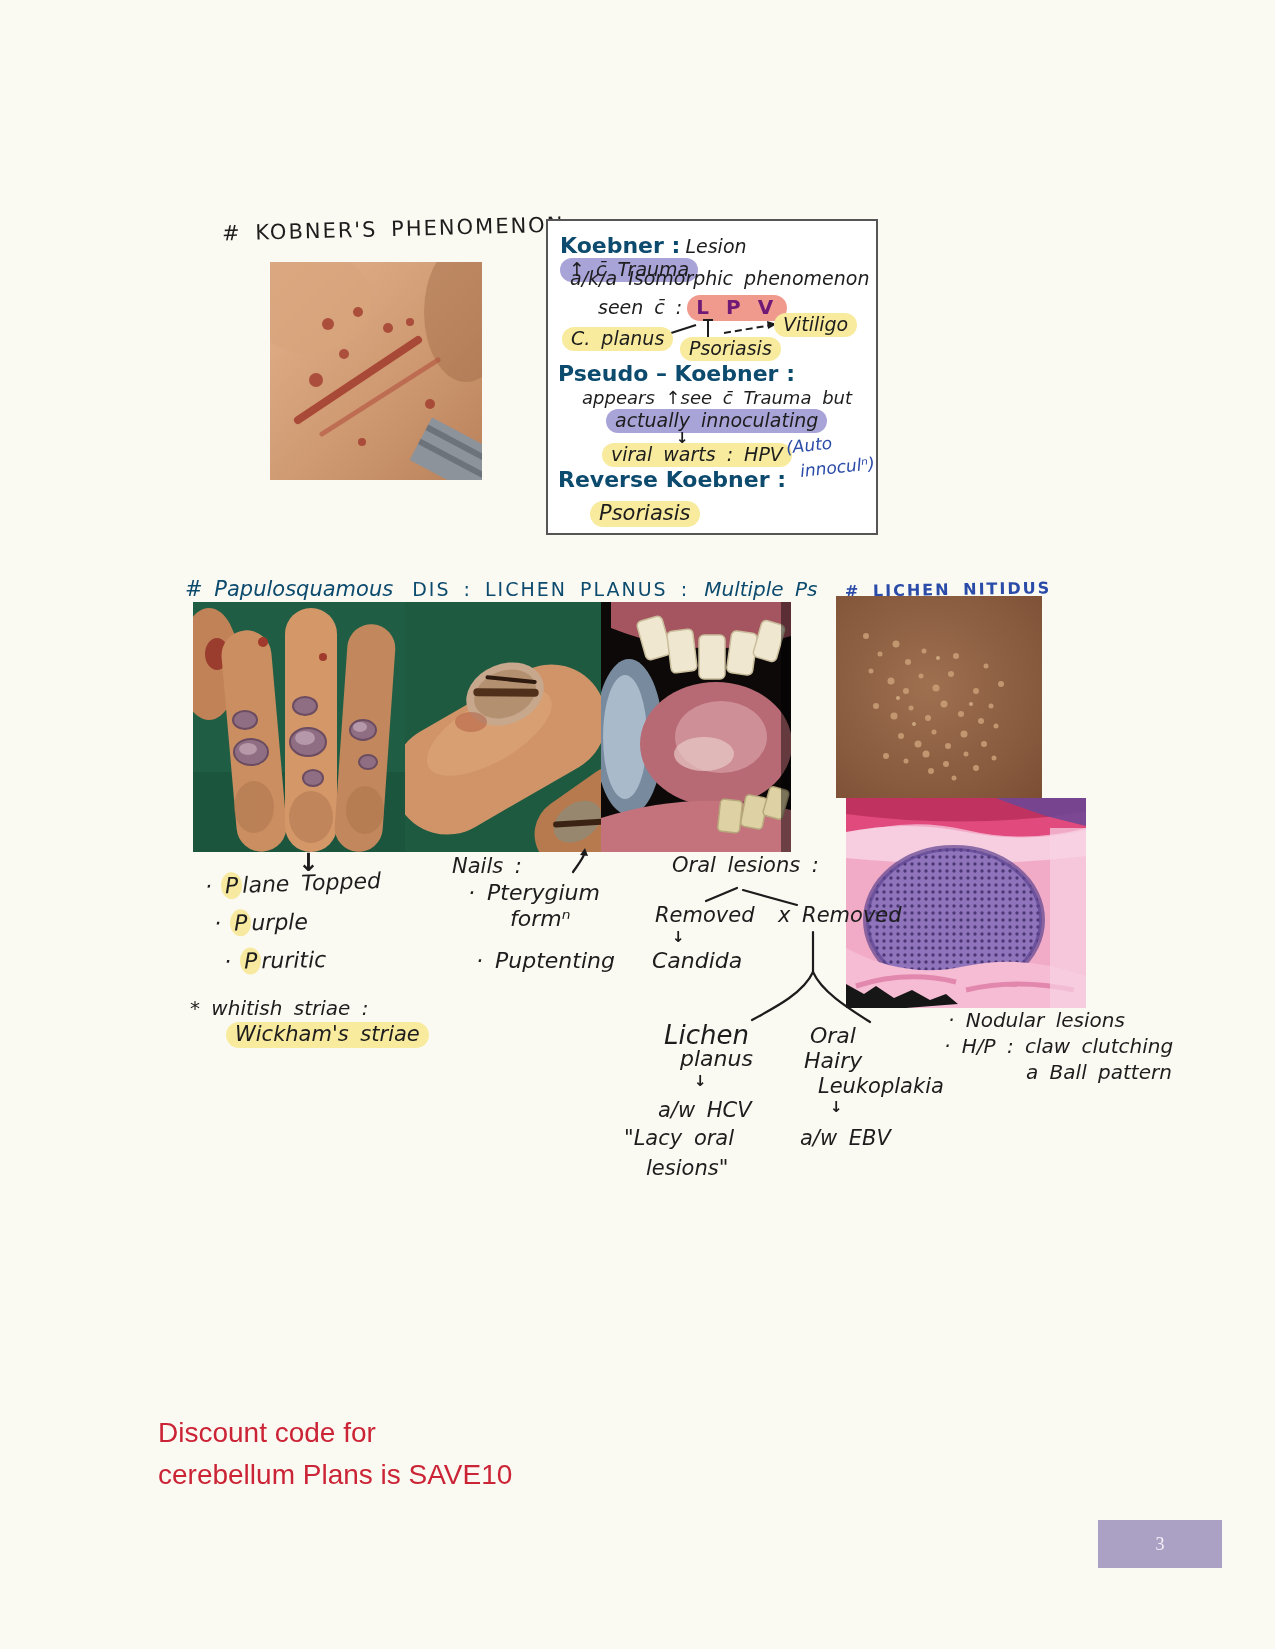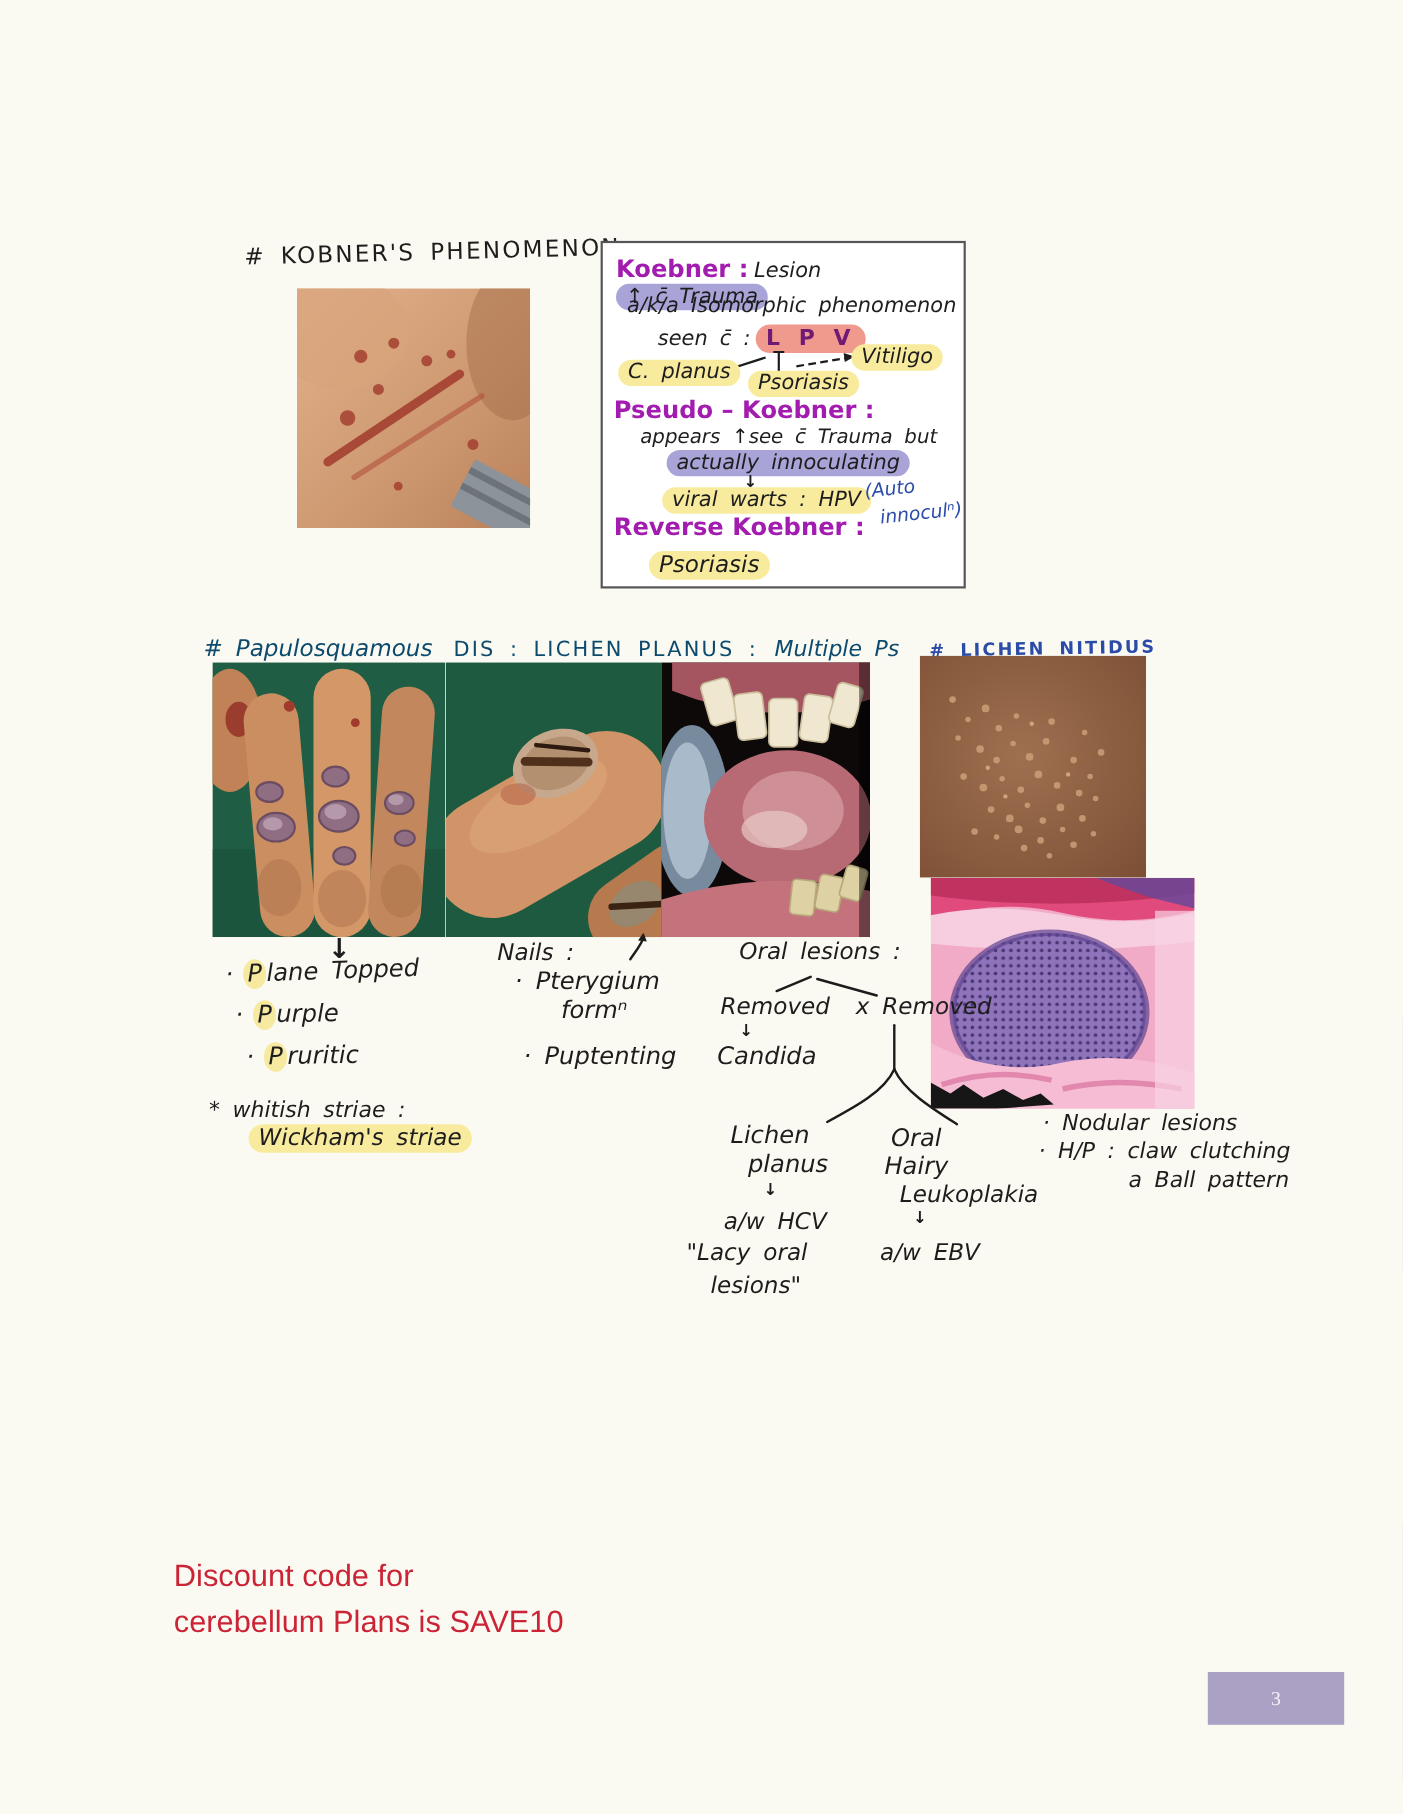--- a/index.html
+++ b/index.html
@@ -11,21 +11,21 @@
   .header-bar { background:#b2a9cd; display:flex; justify-content:space-between; align-items:center;
                 box-sizing:border-box; padding:0 95px 0 125px;
                 font-family:"Liberation Serif",serif; font-weight:700; font-size:24px; color:#ffffff; }
 
   
   .hw  { color:#1d1d1d; font-size:20px; word-spacing:5px; white-space:nowrap; }
   .hw-c { font-style:italic; }
   .hw-caps { letter-spacing:2px; font-weight:500; }
   .hw-red { color:#0c4a6e; }
   .hw-blue { color:#2b4ba8; }
-  .boldprint { font-family:"DejaVu Sans",sans-serif; font-weight:700; color:#a21caf; font-size:22px; white-space:nowrap; }
+  .boldprint { font-family:"DejaVu Sans",sans-serif; font-weight:700; color:#0c4a6e; font-size:22px; white-space:nowrap; }
 
   .pill { border-radius:13px; padding:0 9px 2px; display:inline-block; }
   .pill-purple { background:#a8a4d8; }
   .pill-salmon { background:#f09a8e; }
   .pill-yellow { background:#f8eb9e; }
   .lpv { color:#701a75; font-weight:700; letter-spacing:5px; font-size:20px; }
 
   .cap { background:#f7e9a0; border-radius:50%; padding:1px 4px; }
   .blt { margin-right:9px; }
 
@@ -319,21 +319,21 @@
         <path d="M233 52 V92"></path>
         <path d="M233 92 C224 112 198 126 172 140"></path>
         <path d="M233 92 C242 112 268 128 290 142"></path>
       </g>
     </svg>
   </div>
   <div class="abs hw hw-c" style="left:655px;top:903px;font-size:21px;">Removed</div>
   <div class="abs hw hw-c" style="left:778px;top:903px;font-size:21px;">x Removed</div>
   <div class="abs flow-arrow" style="left:672px;top:928px;">↓</div>
   <div class="abs hw hw-c" style="left:652px;top:948px;font-size:22px;">Candida</div>
-  <div class="abs hw hw-c" style="left:664px;top:1020px;font-size:22px;text-align:right;">Lichen</div>
+  <div class="abs hw hw-c" style="left:664px;top:1020px;font-size:26px;text-align:right;">Lichen</div>
   <div class="abs hw hw-c" style="left:680px;top:1046px;font-size:22px;">planus</div>
   <div class="abs flow-arrow" style="left:694px;top:1072px;">↓</div>
   <div class="abs hw hw-c" style="left:658px;top:1098px;font-size:21px;">a/w HCV</div>
   <div class="abs hw hw-c" style="left:624px;top:1126px;font-size:21px;">"Lacy oral</div>
   <div class="abs hw hw-c" style="left:646px;top:1156px;font-size:21px;">lesions"</div>
   <div class="abs hw hw-c" style="left:810px;top:1023px;font-size:22px;">Oral</div>
   <div class="abs hw hw-c" style="left:804px;top:1048px;font-size:22px;">Hairy</div>
   <div class="abs hw hw-c" style="left:818px;top:1074px;font-size:21px;">Leukoplakia</div>
   <div class="abs flow-arrow" style="left:830px;top:1098px;">↓</div>
   <div class="abs hw hw-c" style="left:800px;top:1126px;font-size:21px;">a/w EBV</div>

